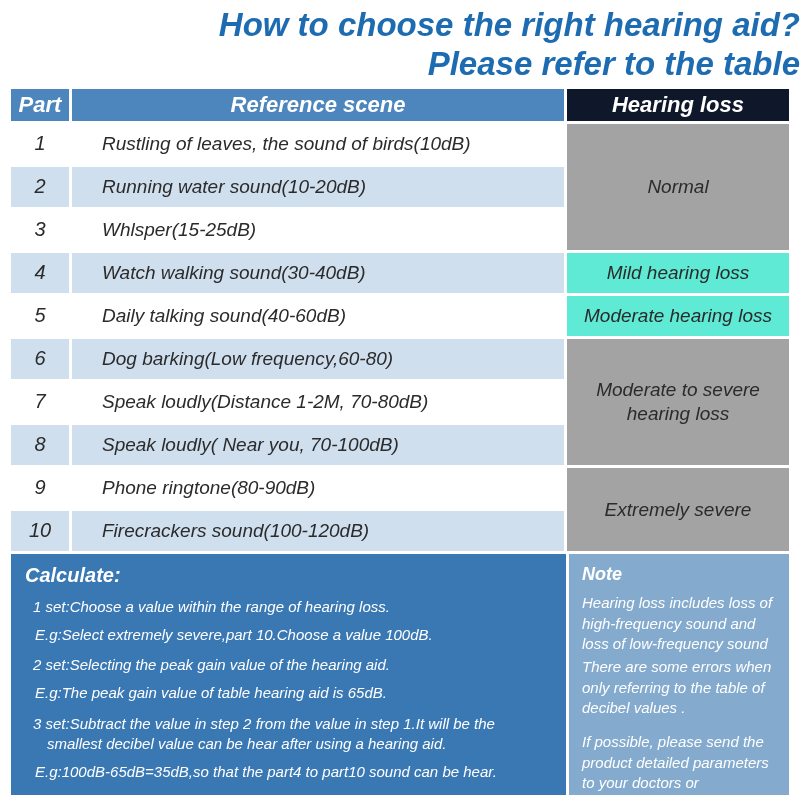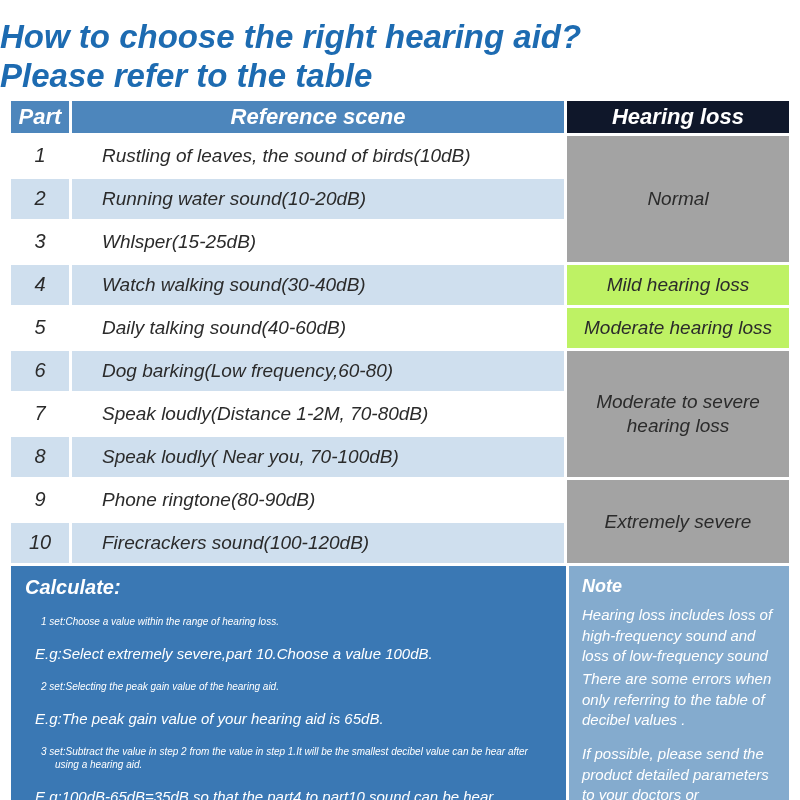--- a/index.html
+++ b/index.html
@@ -7,22 +7,22 @@
     margin: 0;
     padding: 0;
     width: 800px;
     height: 800px;
     background: #ffffff;
     font-family: "Liberation Sans", sans-serif;
     font-style: italic;
     overflow: hidden;
   }
   .title {
-    padding-top: 18px;
-    text-align: left;
+    padding-top: 6px;
+    text-align: right;
     color: #1d6bb1;
     font-weight: bold;
     font-size: 33px;
     line-height: 1.18;
   }
   table.hearing {
     border-collapse: separate;
     border-spacing: 3px;
     width: 784px;
     margin: 2px auto 0;
@@ -43,21 +43,21 @@
     font-size: 19px;
     color: #2b2b2b;
     vertical-align: middle;
   }
   td.part-cell { text-align: center; font-size: 20px; }
   td.scene-cell { padding-left: 30px; text-align: left; }
   td.loss-cell { text-align: center; line-height: 1.25; padding: 0 14px; }
   tr.odd  td.part-cell, tr.odd  td.scene-cell { background: #ffffff; }
   tr.even td.part-cell, tr.even td.scene-cell { background: #cfdfee; }
   td.loss-merged { background: #a3a3a3; }
-  td.loss-single { background: #bef264; }
+  td.loss-single { background: #5eead4; }
   .bottom {
     display: flex;
     gap: 3px;
     margin: 0 11px;
     height: 241px;
     color: #ffffff;
   }
   .calc-panel {
     width: 555px;
     background: #3a78b4;
@@ -68,22 +68,22 @@
     background: #84abce;
     padding: 8px 13px 6px;
   }
   .panel-heading {
     font-size: 20px;
     font-weight: bold;
     margin: 2px 0 10px;
   }
   .note-panel .panel-heading { font-size: 18px; margin-bottom: 8px; }
   .step {
-    margin: 16px;
-    font-size: 10px;
+    margin: 8px;
+    font-size: 15px;
     line-height: 1.32;
     padding-left: 14px;
     text-indent: -14px;
   }
   .eg {
     margin: 0 0 11px;
     font-size: 15px;
     line-height: 1.32;
     padding-left: 10px;
   }
@@ -167,21 +167,21 @@
     </tbody>
   </table>
 
   <div class="bottom">
 
     <div class="calc-panel">
       <div class="panel-heading">Calculate:</div>
       <p class="step">1 set:Choose a value within the range of hearing loss.</p>
       <p class="eg">E.g:Select extremely severe,part 10.Choose a value 100dB.</p>
       <p class="step">2 set:Selecting the peak gain value of the hearing aid.</p>
-      <p class="eg">E.g:The peak gain value of your hearing aid is 65dB.</p>
+      <p class="eg">E.g:The peak gain value of table hearing aid is 65dB.</p>
       <p class="step">3 set:Subtract the value in step 2 from the value in step 1.It will be the smallest decibel value can be hear after using a hearing aid.</p>
       <p class="eg">E.g:100dB-65dB=35dB,so that the part4 to part10 sound can be hear.</p>
     </div>
 
     <div class="note-panel">
       <div class="panel-heading">Note</div>
       <p>Hearing loss includes loss of high-frequency sound and loss of low-frequency sound</p>
       <p>There are some errors when only referring to the table of decibel values .</p>
       <p class="spaced">If possible, please send the product detailed parameters to your doctors or audiologist.</p>
     </div>

